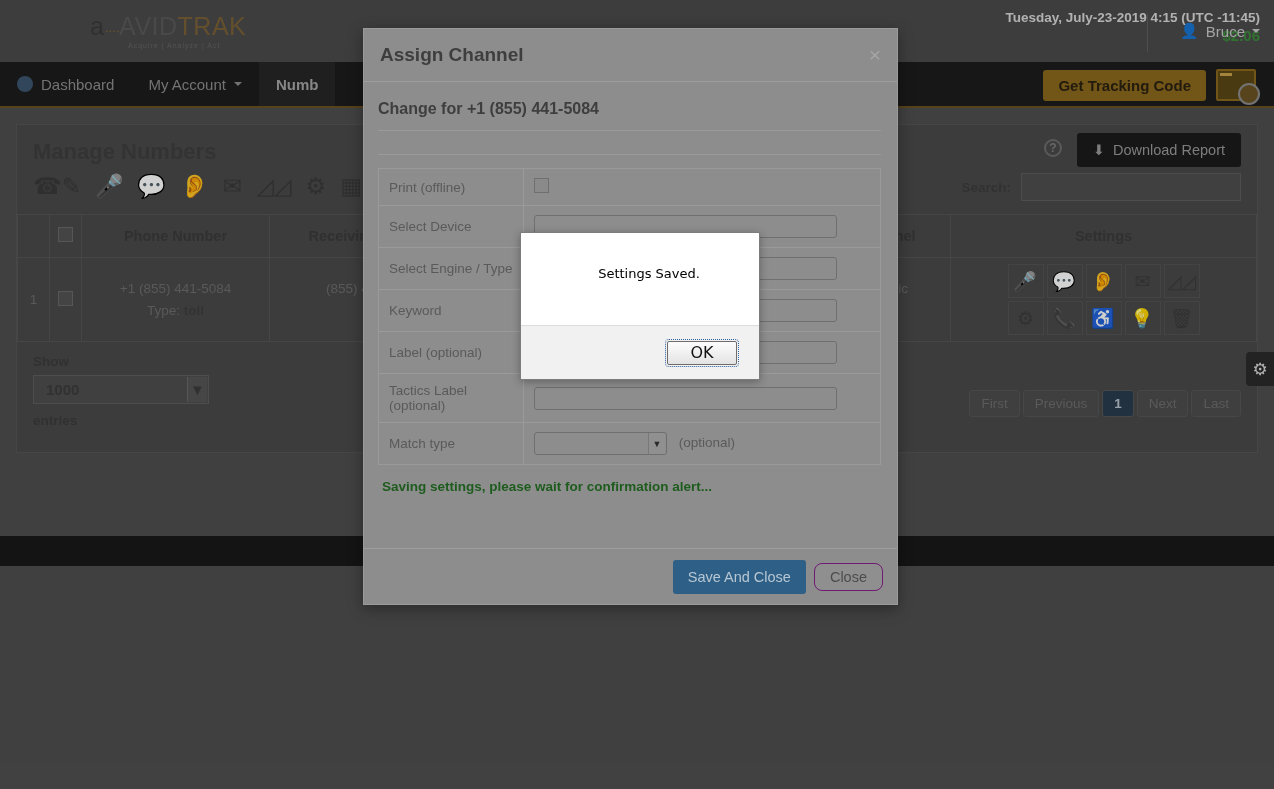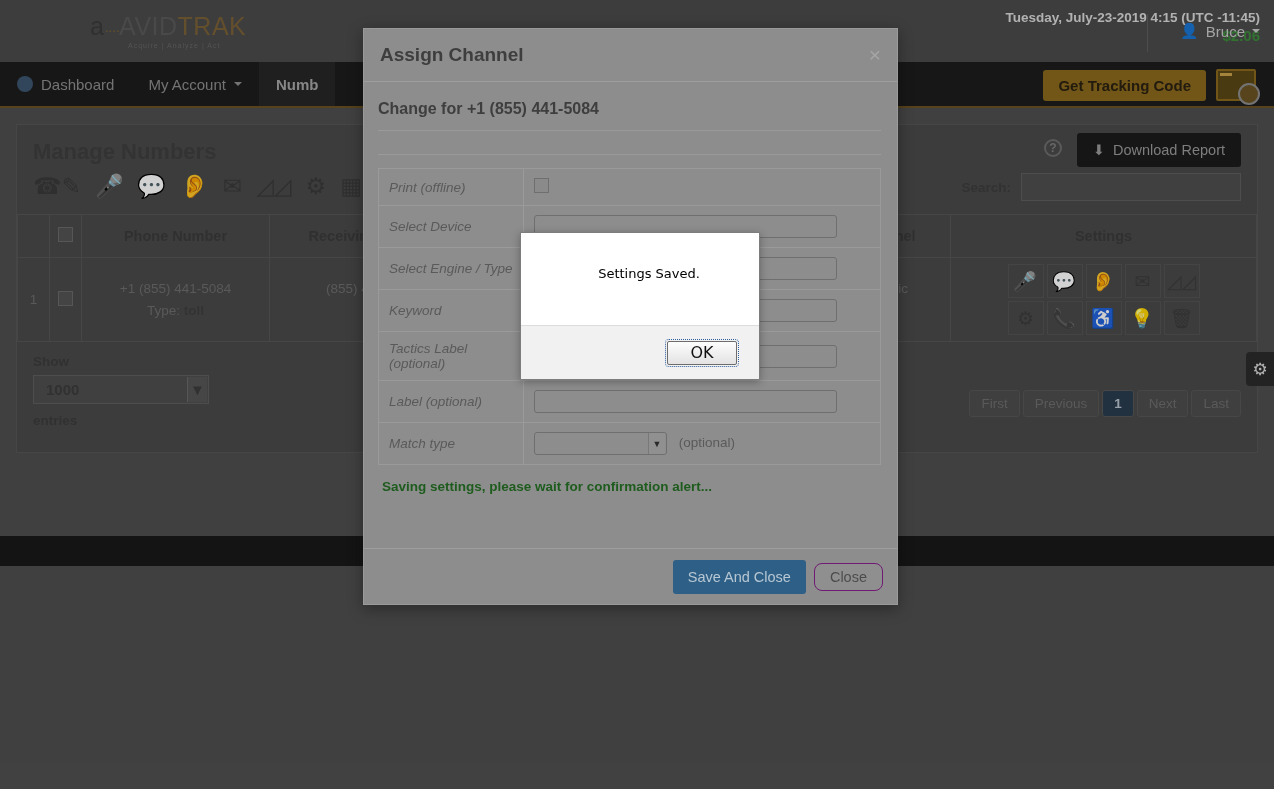--- a/index.html
+++ b/index.html
@@ -229,21 +229,21 @@
     padding-bottom: 12px; border-bottom: 1px solid #9a9a9a;
   }
   .spacer-rule { height: 24px; border-bottom: 1px solid #9a9a9a; }
 
   table.mform { width: 100%; border-collapse: collapse; margin-top: 13px; }
   table.mform td {
     border: 1px solid #9a9a9a;
     padding: 9px 10px; font-size: 13.5px; color: #5a5a5a;
     vertical-align: middle;
   }
-  table.mform td.lbl { width: 145px; font-style: italic; }
+  table.mform td.lbl { width: 145px; }
   .m-chk { width: 15px; height: 15px; background: #8a8a8a; border: 1px solid #6f6f6f; display:inline-block; }
   .m-input {
     height: 23px; background: transparent;
     border: 1px solid #6f6f6f; border-radius: 3px;
     width: 303px; display: block;
   }
   .m-select {
     height: 23px; width: 133px; border: 1px solid #6f6f6f; border-radius: 3px;
     position: relative; display: inline-block; vertical-align: middle;
   }
@@ -482,27 +482,27 @@
                 <span class="m-input"></span>
               </td>
         </tr>
         <tr>
           <td class="lbl">Keyword</td>
           <td>
                 <span class="m-input"></span>
               </td>
         </tr>
         <tr>
-          <td class="lbl">Tactics Label (optional)</td>
+          <td class="lbl">Label (optional)</td>
           <td>
                 <span class="m-input"></span>
               </td>
         </tr>
         <tr>
-          <td class="lbl">Label (optional)</td>
+          <td class="lbl">Tactics Label (optional)</td>
           <td>
                 <span class="m-input"></span>
               </td>
         </tr>
         <tr>
           <td class="lbl">Match type</td>
           <td>
             <span class="m-select">
               <span class="arrow">▼</span>
             </span>

